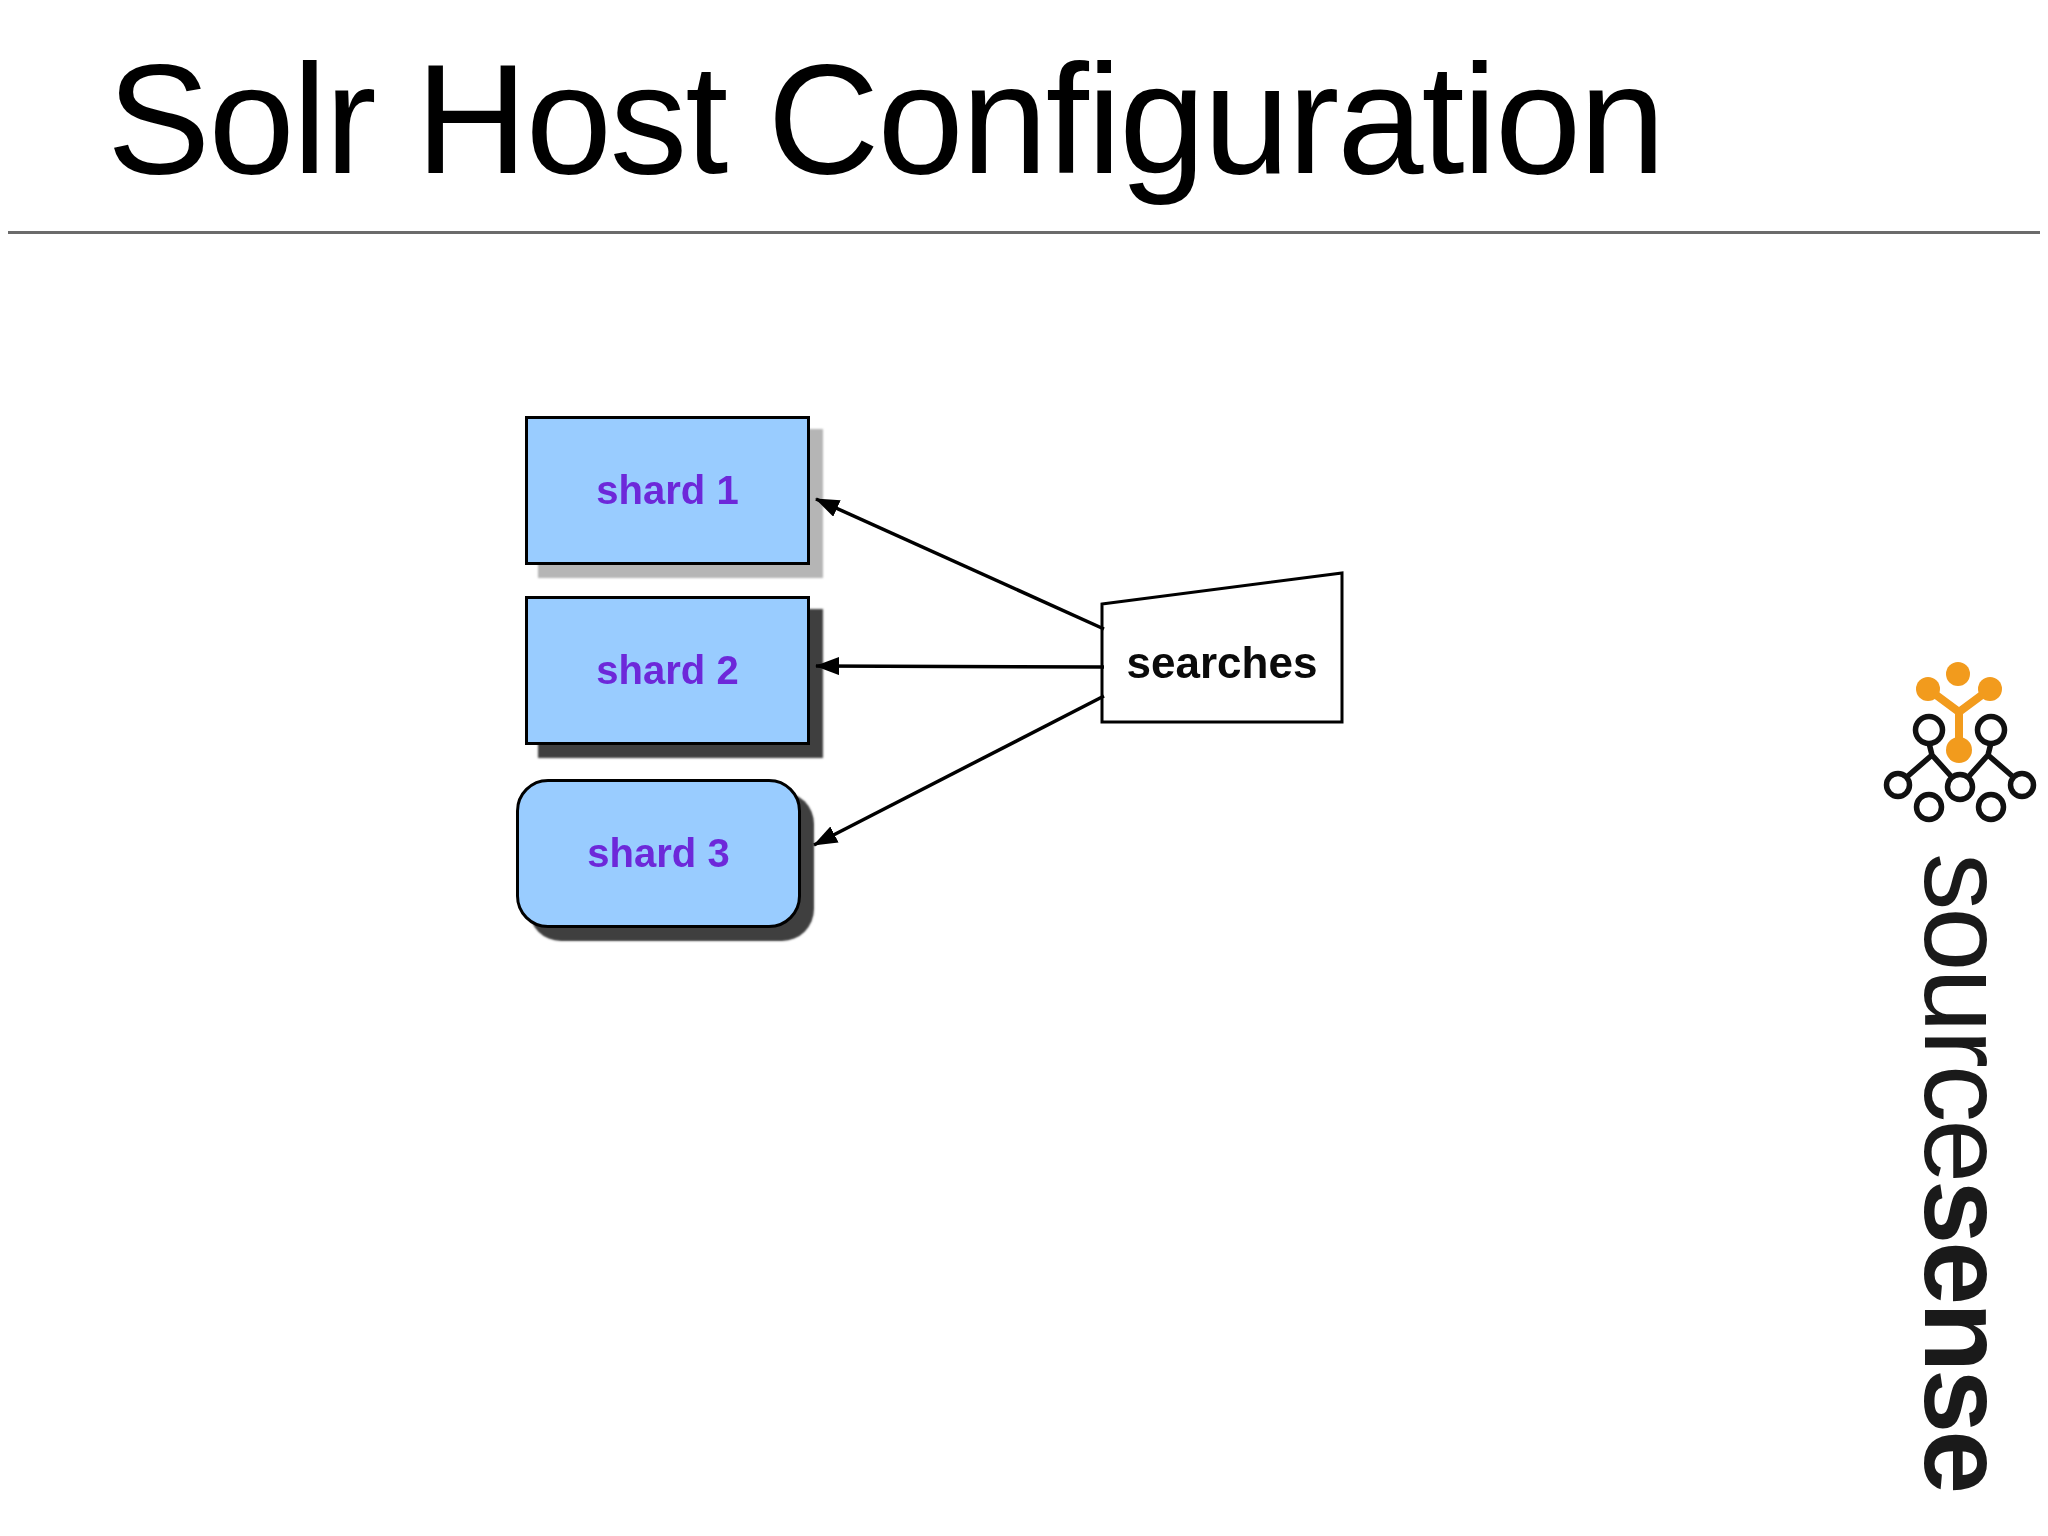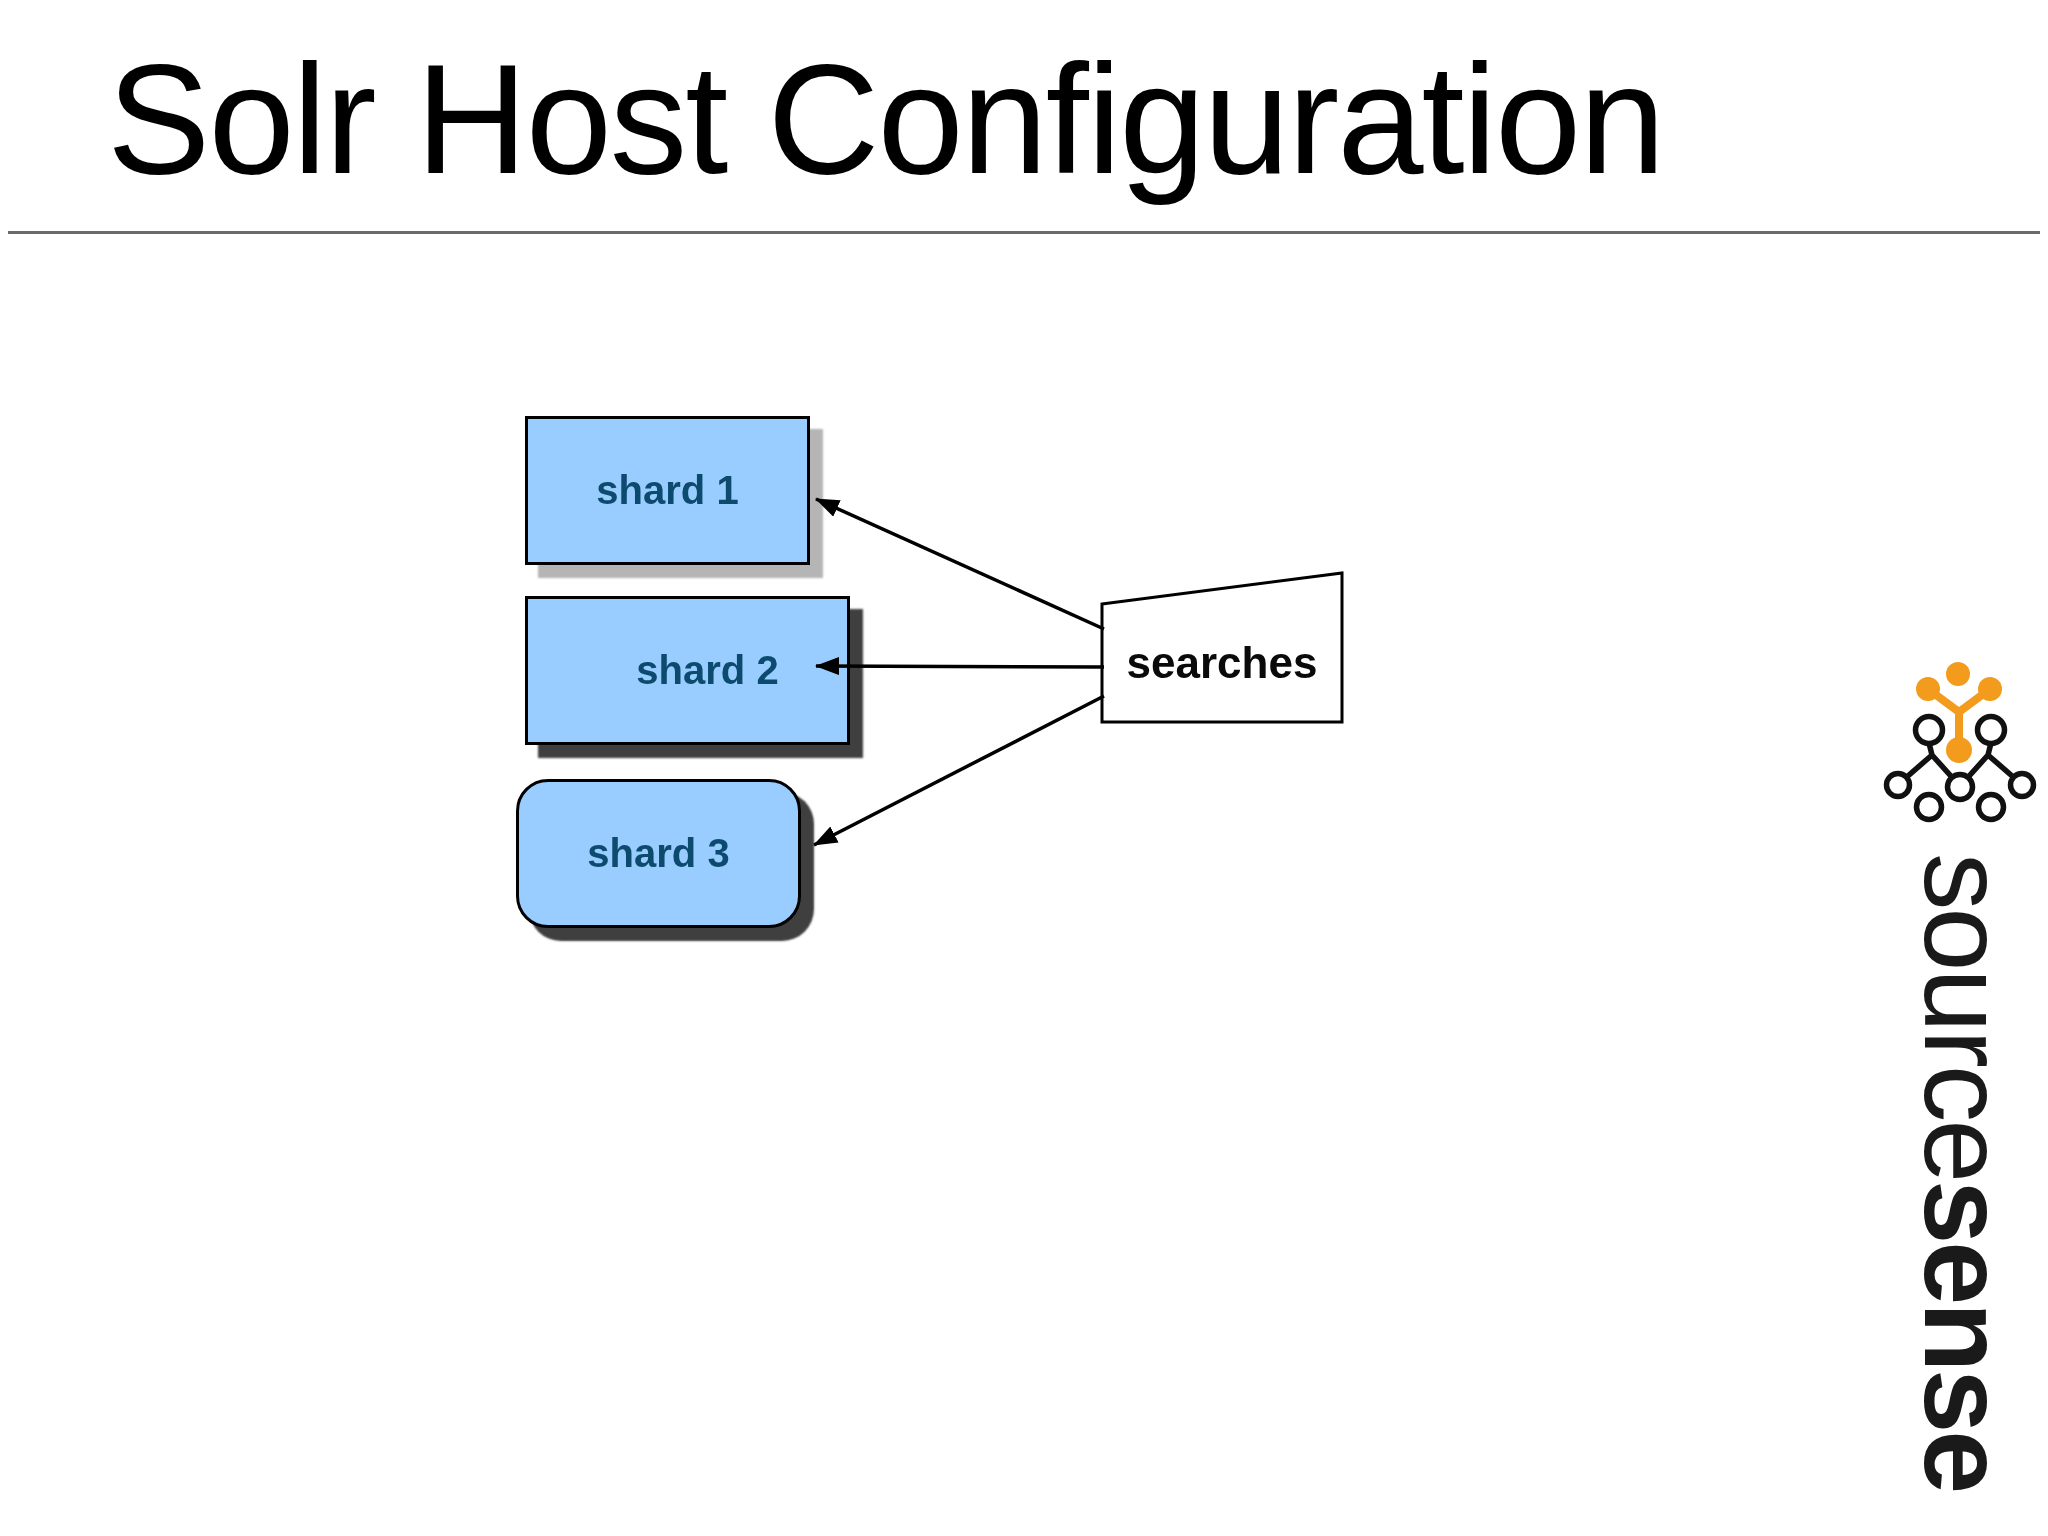--- a/index.html
+++ b/index.html
@@ -34,24 +34,24 @@
   .shard-box {
     position:absolute;
     width:279px; height:143px;
     background:#99CCFF;
     border:3px solid #000000;
     display:flex; align-items:center; justify-content:center;
   }
   .shard-box .shard-label {
     font-size:40px;
     font-weight:700;
-    color:#0c4a6e;
+    color:#6d28d9;
   }
   .shard-1 { left:525px; top:416px; box-shadow:13px 13px 2px #B5B5B5; }
-  .shard-2 { left:525px; top:596px; box-shadow:13px 13px 2px #3F3F3F;padding-left:40px; }
+  .shard-2 { left:525px; top:596px; box-shadow:13px 13px 2px #3F3F3F; }
   .shard-3 { left:516px; top:779px; box-shadow:13px 13px 2px #3F3F3F;border-radius:32px; }
 
   
   .diagram-svg {
     position:absolute;
     left:0; top:0;
     width:2048px; height:1536px;
     pointer-events:none;
     overflow:visible;
   }

